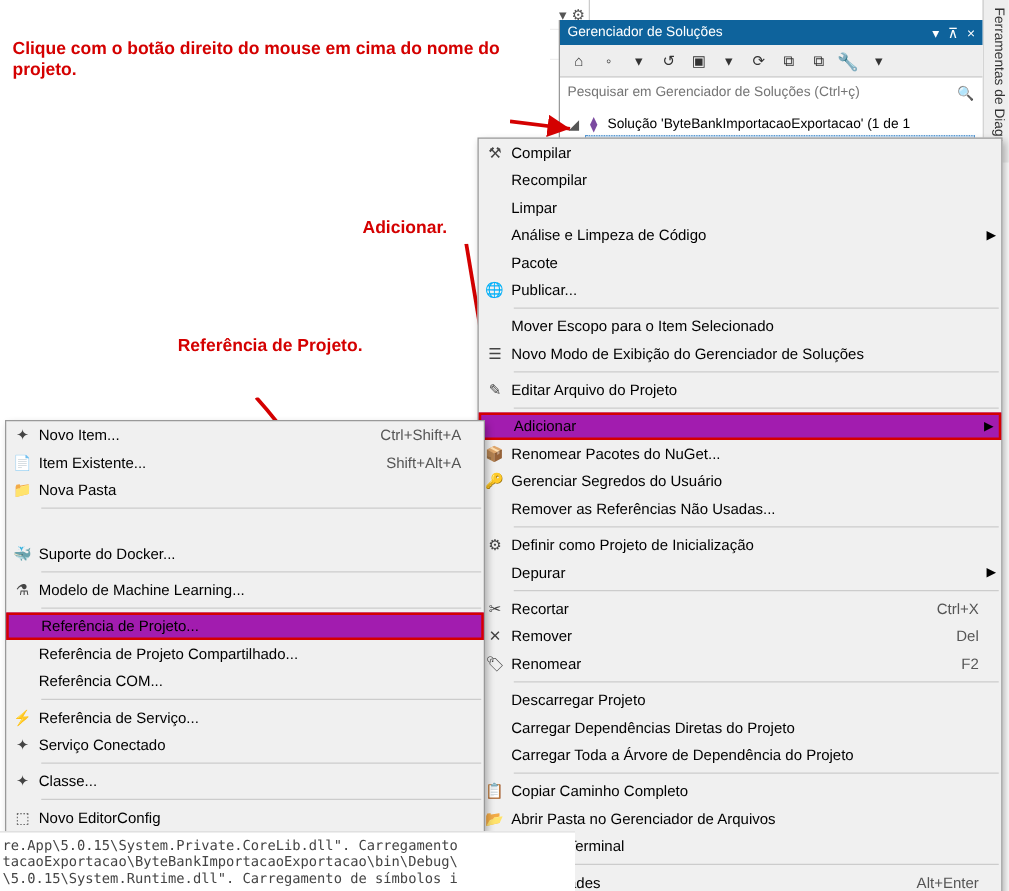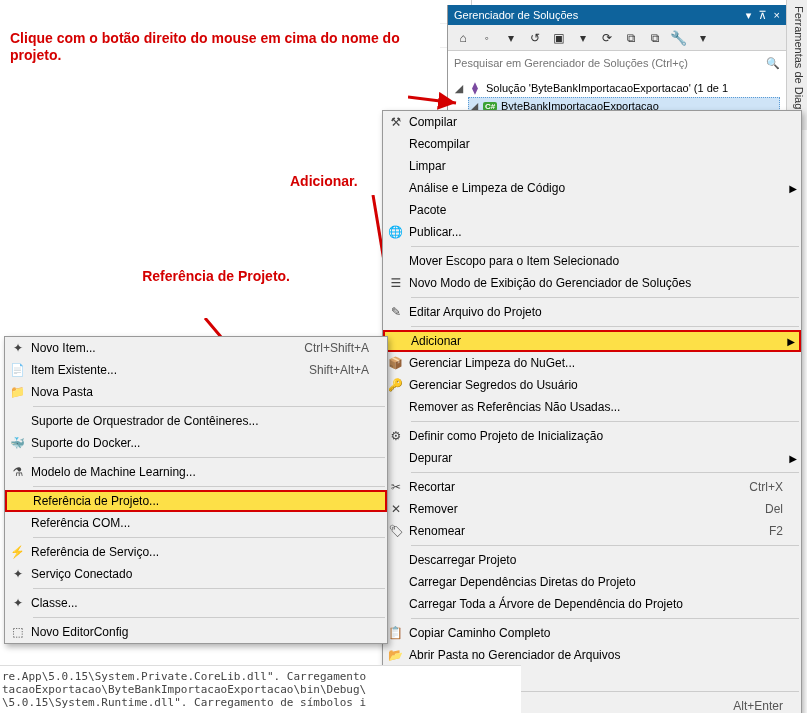--- a/index.html
+++ b/index.html
@@ -2,21 +2,21 @@
 <html><head>
 <meta charset="utf-8">
 <style>
 * { margin: 0; padding: 0; box-sizing: border-box; font-family: "Segoe UI", Tahoma, sans-serif; }
 html, body { width: 807px; height: 713px; overflow: hidden; background: #fff; }
 
 
 .vtab { position: absolute; right: 0; top: 0; width: 21px; height: 130px; background: #eee; border-left: 1px solid #ccc; writing-mode: vertical-rl; text-orientation: mixed; font-size: 11px; padding: 6px 2px; color: #333; }
 
 
-.sol-panel { position: absolute; right: 21px; top: 5px; width: 339px; height: 130px; background: #fff; border-left: 1px solid #999; }
+.sol-panel { position: absolute; right: 21px; top: 16px; width: 339px; height: 130px; background: #fff; border-left: 1px solid #999; }
 .sol-title { background: #0e639c; color: #fff; height: 20px; padding: 2px 6px; font-size: 11px; display: flex; align-items: center; justify-content: space-between; }
 .sol-title .ctrls span { margin-left: 4px; cursor: pointer; }
 .sol-toolbar { height: 26px; background: #eee; border-bottom: 1px solid #ccc; display: flex; align-items: center; padding: 0 4px; gap: 2px; }
 .tb-btn { width: 22px; height: 22px; display: flex; align-items: center; justify-content: center; font-size: 12px; color: #333; cursor: pointer; }
 .wrench { font-size: 14px; }
 .sol-search { height: 24px; padding: 2px 6px; display: flex; align-items: center; }
 .sol-search input { width: 100%; font-size: 11px; color: #999; border: none; outline: none; }
 .sol-tree { padding: 4px 6px; font-size: 11px; }
 .tree-row { display: flex; align-items: center; height: 18px; gap: 4px; }
 .tree-row.sel { background: #cfe4f7; border: 1px dotted #5a9bd5; }
@@ -38,31 +38,31 @@
 
 
 .tl-bar { position: absolute; left: 440px; top: 0; width: 32px; height: 48px; background: #fff; border-right:1px solid #ccc;}
 .tl-bar .row { height:24px; display:flex; align-items:center; justify-content:flex-end; padding:0 3px; border-bottom:1px solid #eee; gap:4px; font-size:12px; color:#555;}
 .tl-bar .gear{font-size:12px;}
 
 
 .menu { position: absolute; background: #f0f0f0; border: 1px solid #999; box-shadow: 2px 3px 6px rgba(0,0,0,0.3); font-size: 12px; }
 .menu-icon-col { width: 26px; height: 22px; display: flex; align-items: center; justify-content: center; color: #444; }
 .menu-row { display: flex; align-items: center; height: 22px; padding-right: 18px; position: relative; }
-.menu-row.highlight { background: #fde047; border: 2px solid #d40000; justify-content: space-between; }
+.menu-row.highlight { background: #a21caf; border: 2px solid #d40000; justify-content: space-between; }
 .menu-row .label { flex: 1; white-space: nowrap; }
 .menu-row .shortcut { color: #555; margin-left: 30px; text-align: center; }
 .menu-row .arrow-r { position: absolute; right: 4px; font-size: 10px; color: #000; }
 .menu-sep { height: 1px; background: #ccc; margin: 3px 2px 3px 28px; }
 
 .main-menu { left: 382px; top: 110px; width: 420px; }
 .sub-menu  { left: 4px;  top: 336px; width: 384px; }
 
 
-.console { position: absolute; left: 0; bottom: 0; width: 521px; font-family: Consolas, monospace; font-size: 11px; color: #444; padding: 4px 2px; border-top: 1px solid #ddd; background:#fff; white-space: pre; overflow:hidden;}
+.console { position: absolute; left: 0; bottom: 0; width: 460px; font-family: Consolas, monospace; font-size: 11px; color: #444; padding: 4px 2px; border-top: 1px solid #ddd; background:#fff; white-space: pre; overflow:hidden;}
 
 </style>
 </head>
 <body>
 
 <div class="tl-bar">
   <div class="row">
     <span>▾</span>
     <span class="gear">⚙</span>
   </div>
@@ -185,21 +185,21 @@
       <div class="label">Editar Arquivo do Projeto</div>
     </div>
     <div class="menu-sep"></div>
     <div class="menu-row highlight">
       <div class="menu-icon-col"></div>
       <div class="label">Adicionar</div>
       <div class="arrow-r">▶</div>
     </div>
     <div class="menu-row">
       <div class="menu-icon-col">📦</div>
-      <div class="label">Gerenciar Limpeza do NuGet...</div>
+      <div class="label">Renomear Pacotes do NuGet...</div>
     </div>
     <div class="menu-row">
       <div class="menu-icon-col">🔑</div>
       <div class="label">Gerenciar Segredos do Usuário</div>
     </div>
     <div class="menu-row">
       <div class="menu-icon-col"></div>
       <div class="label">Remover as Referências Não Usadas...</div>
     </div>
     <div class="menu-sep"></div>
@@ -273,35 +273,38 @@
       <div class="label">Item Existente...</div>
       <div class="shortcut">Shift+Alt+A</div>
     </div>
     <div class="menu-row">
       <div class="menu-icon-col">📁</div>
       <div class="label">Nova Pasta</div>
     </div>
     <div class="menu-sep"></div>
     <div class="menu-row">
       <div class="menu-icon-col"></div>
-      <div class="label">Suporte de Orquestrador de Contêineres...</div>
     </div>
     <div class="menu-row">
       <div class="menu-icon-col">🐳</div>
       <div class="label">Suporte do Docker...</div>
     </div>
     <div class="menu-sep"></div>
     <div class="menu-row">
       <div class="menu-icon-col">⚗</div>
       <div class="label">Modelo de Machine Learning...</div>
     </div>
     <div class="menu-sep"></div>
     <div class="menu-row highlight">
       <div class="menu-icon-col"></div>
       <div class="label">Referência de Projeto...</div>
+    </div>
+    <div class="menu-row">
+      <div class="menu-icon-col"></div>
+      <div class="label">Referência de Projeto Compartilhado...</div>
     </div>
     <div class="menu-row">
       <div class="menu-icon-col"></div>
       <div class="label">Referência COM...</div>
     </div>
     <div class="menu-sep"></div>
     <div class="menu-row">
       <div class="menu-icon-col">⚡</div>
       <div class="label">Referência de Serviço...</div>
     </div>

